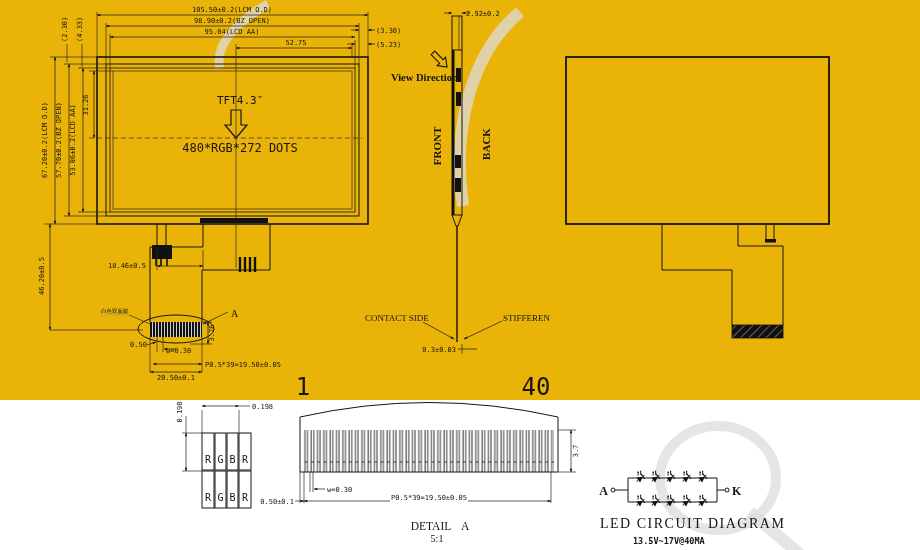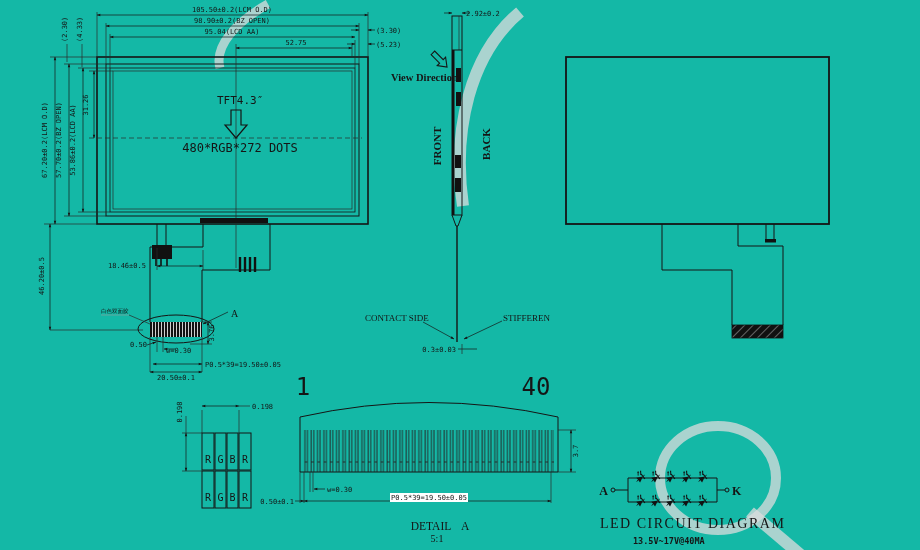--- a/index.html
+++ b/index.html
@@ -1,16 +1,16 @@
 <!DOCTYPE html>
 <html><head>
 <meta charset="utf-8">
 <style>
   html,body{margin:0;padding:0;background:#fff;width:920px;height:550px;overflow:hidden;}
-  .canvas{position:relative;width:920px;height:550px;background:#14b8a6;}
+  .canvas{position:relative;width:920px;height:400px;background:#eab308;}
   svg{display:block;}
   svg text{font-family:"DejaVu Sans Mono",monospace;fill:#151515;}
   svg .serif{font-family:"Liberation Serif",serif;}
   svg .ln{stroke:#151515;fill:none;}
   svg .thin{stroke:#2a2a2a;stroke-width:0.7;fill:none;}
   svg .dimln{stroke:#151515;stroke-width:0.7;fill:none;}
   svg .wm{stroke:#dcdcdc;fill:none;opacity:0.75;}
 </style>
 </head>
 <body>

